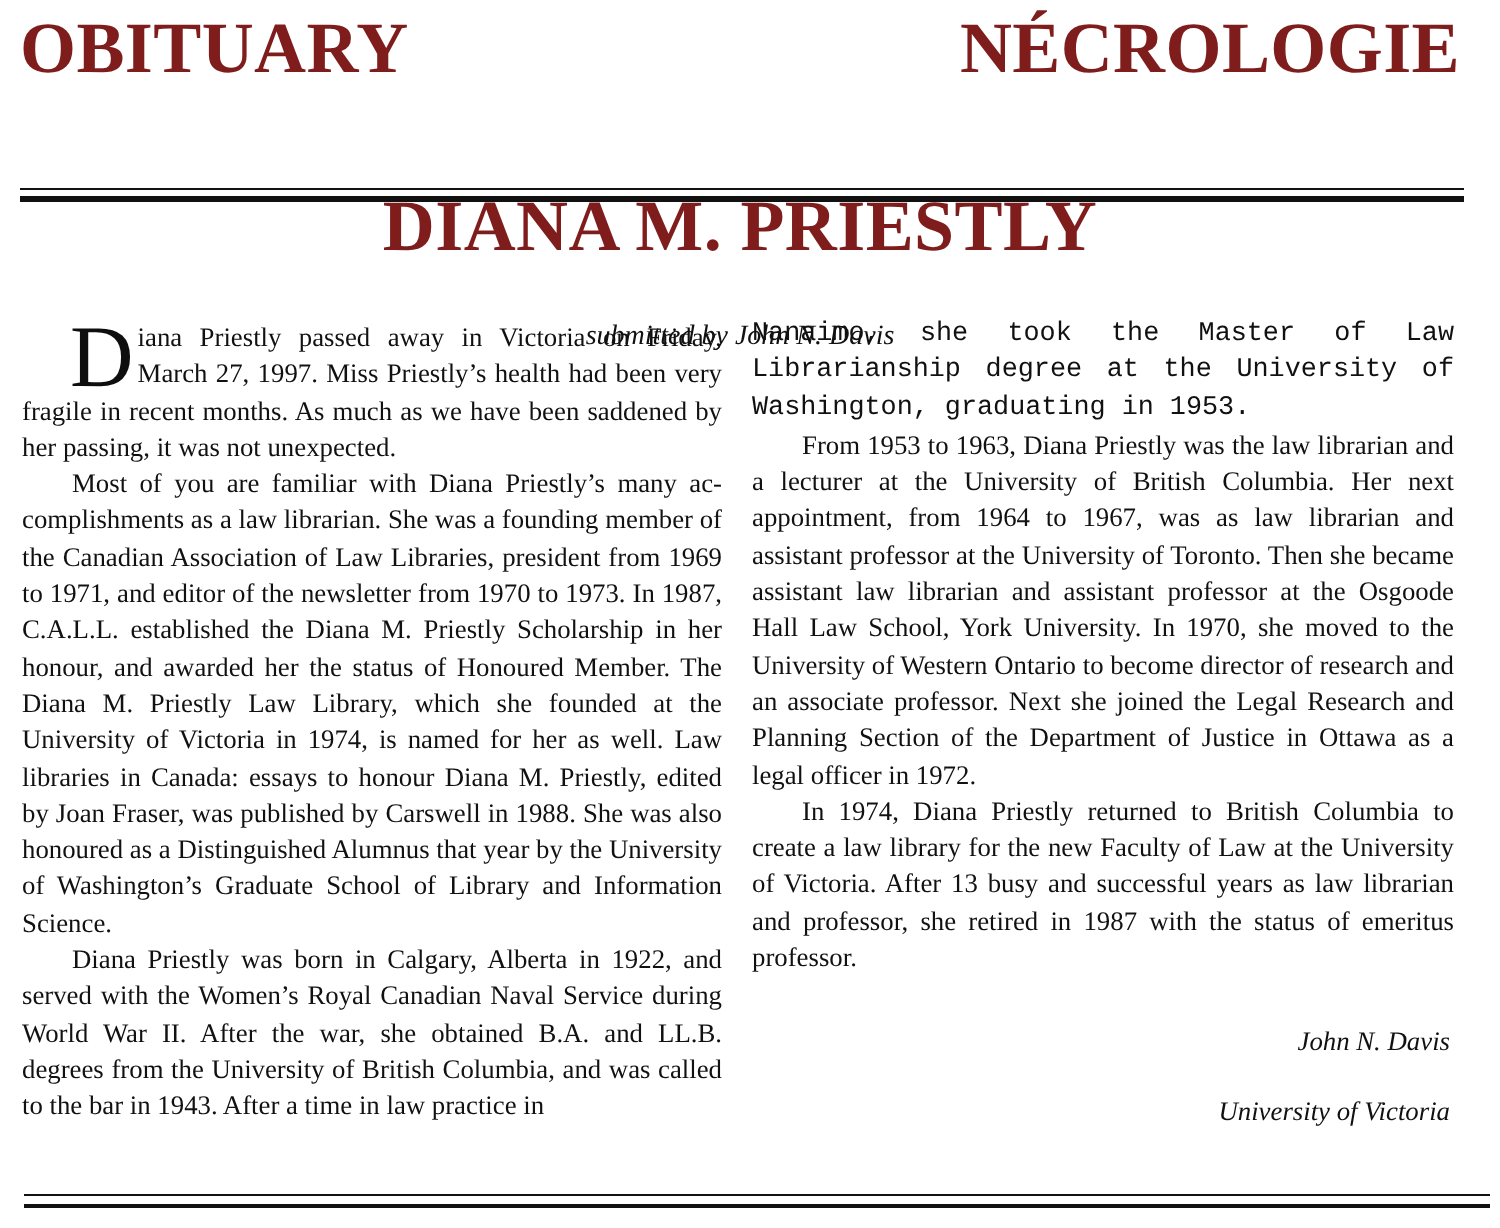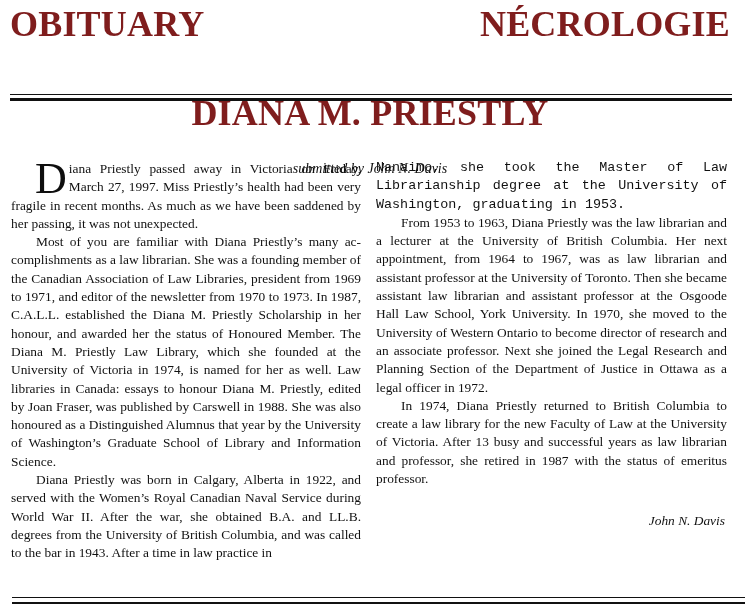--- a/index.html
+++ b/index.html
@@ -98,17 +98,18 @@
   <p>Most of you are familiar with Diana Priestly’s many ac­complishments as a law librarian. She was a founding mem­ber of the Canadian Association of Law Libraries, president from 1969 to 1971, and editor of the newsletter from 1970 to 1973. In 1987, C.A.L.L. established the Diana M. Priestly Scholarship in her honour, and awarded her the status of Honoured Member. The Diana M. Priestly Law Library, which she founded at the University of Victoria in 1974, is named for her as well. Law libraries in Canada: essays to honour Diana M. Priestly, edited by Joan Fraser, was pub­lished by Carswell in 1988. She was also honoured as a Dis­tinguished Alumnus that year by the University of Washing­ton’s Graduate School of Library and Information Science.</p>
   <p>Diana Priestly was born in Calgary, Alberta in 1922, and served with the Women’s Royal Canadian Naval Service dur­ing World War II. After the war, she obtained B.A. and LL.B. degrees from the University of British Columbia, and was called to the bar in 1943. After a time in law practice in</p>
 </div>
 
 <div id="col-right" class="col">
   <p class="noindent">Nanaimo, she took the Master of Law Librarianship degree at the University of Washington, graduating in 1953.</p>
   <p>From 1953 to 1963, Diana Priestly was the law librarian and a lecturer at the University of British Columbia. Her next appointment, from 1964 to 1967, was as law librarian and assistant professor at the University of Toronto. Then she became assistant law librarian and assistant professor at the Osgoode Hall Law School, York University. In 1970, she moved to the University of Western Ontario to become di­rector of research and an associate professor. Next she joined the Legal Research and Planning Section of the Department of Justice in Ottawa as a legal officer in 1972.</p>
   <p>In 1974, Diana Priestly returned to British Columbia to create a law library for the new Faculty of Law at the Univer­sity of Victoria. After 13 busy and successful years as law librarian and professor, she retired in 1987 with the status of emeritus professor.</p>
   <div id="signature">
     <div>John N. Davis</div>
+    <div>University of Victoria</div>
   </div>
 </div>
 
 <div id="bot-rule-thin" class="rule"></div>
 <div id="bot-rule-thick" class="rule"></div>
 
 </body></html>

